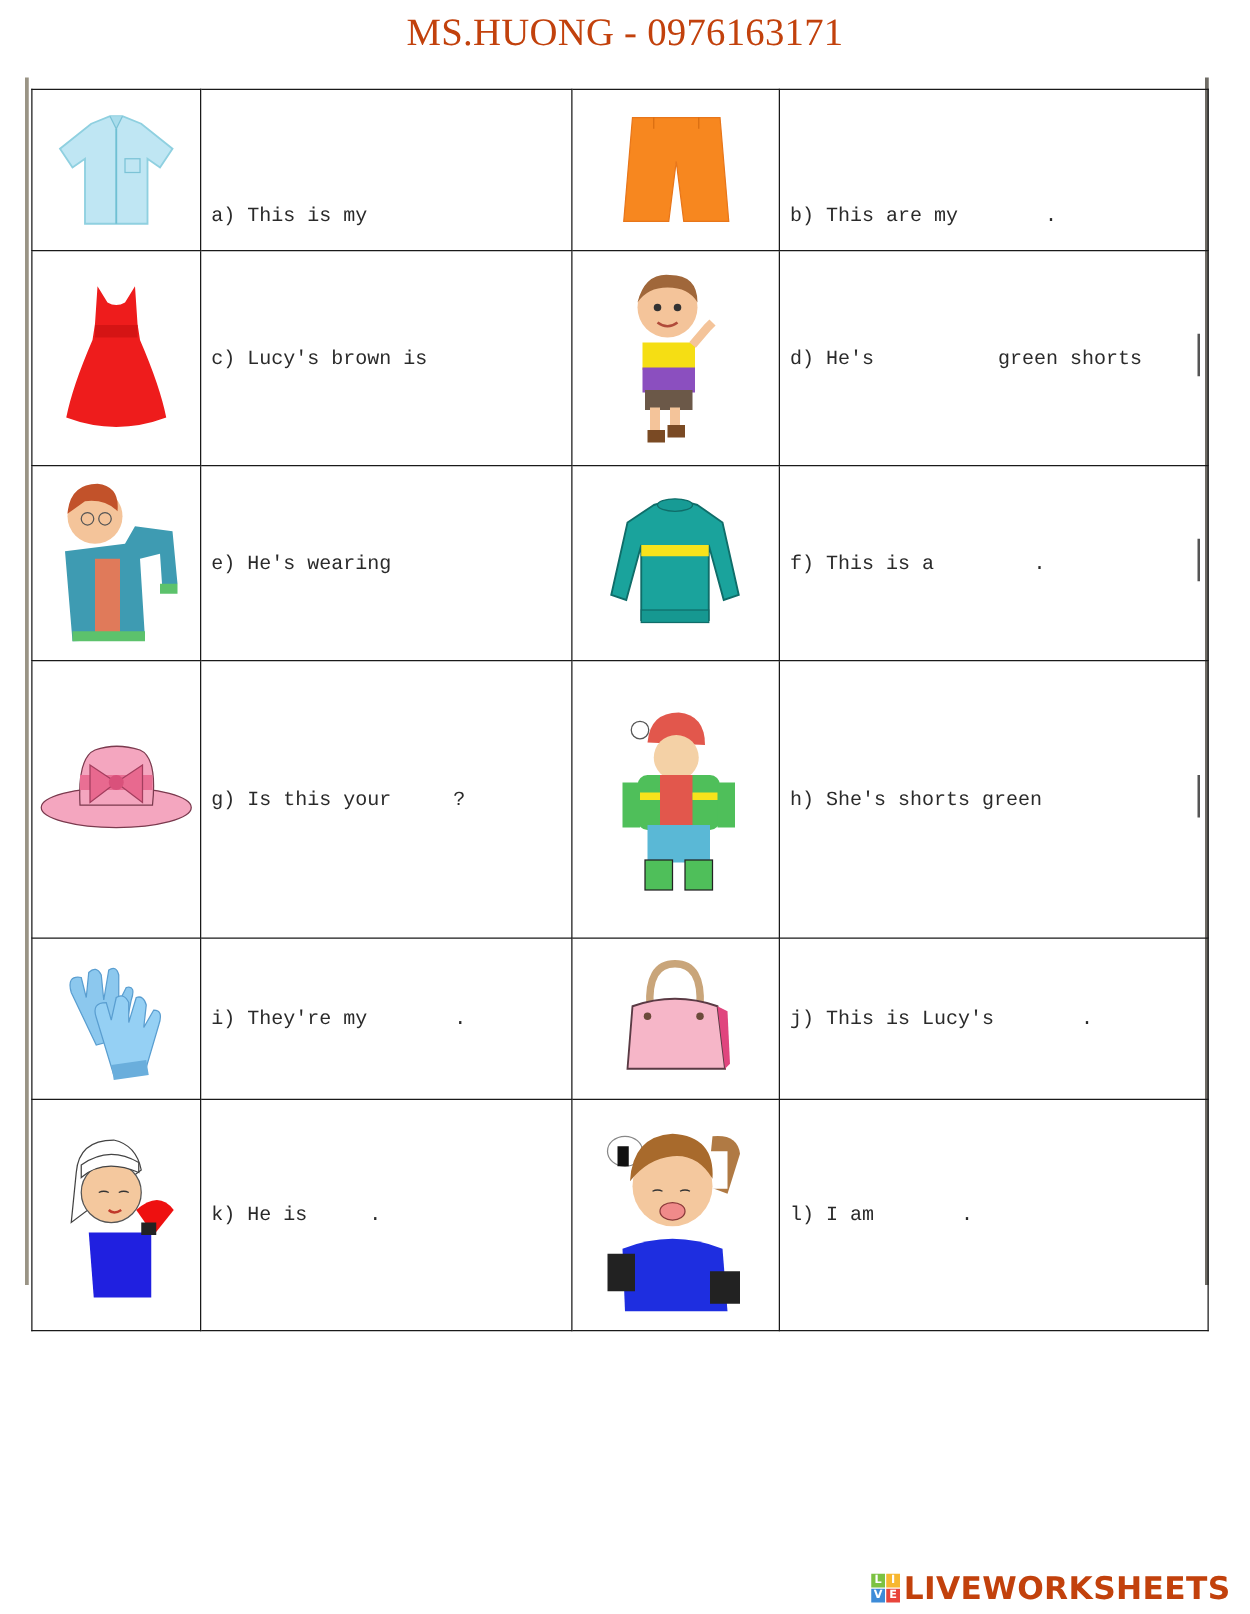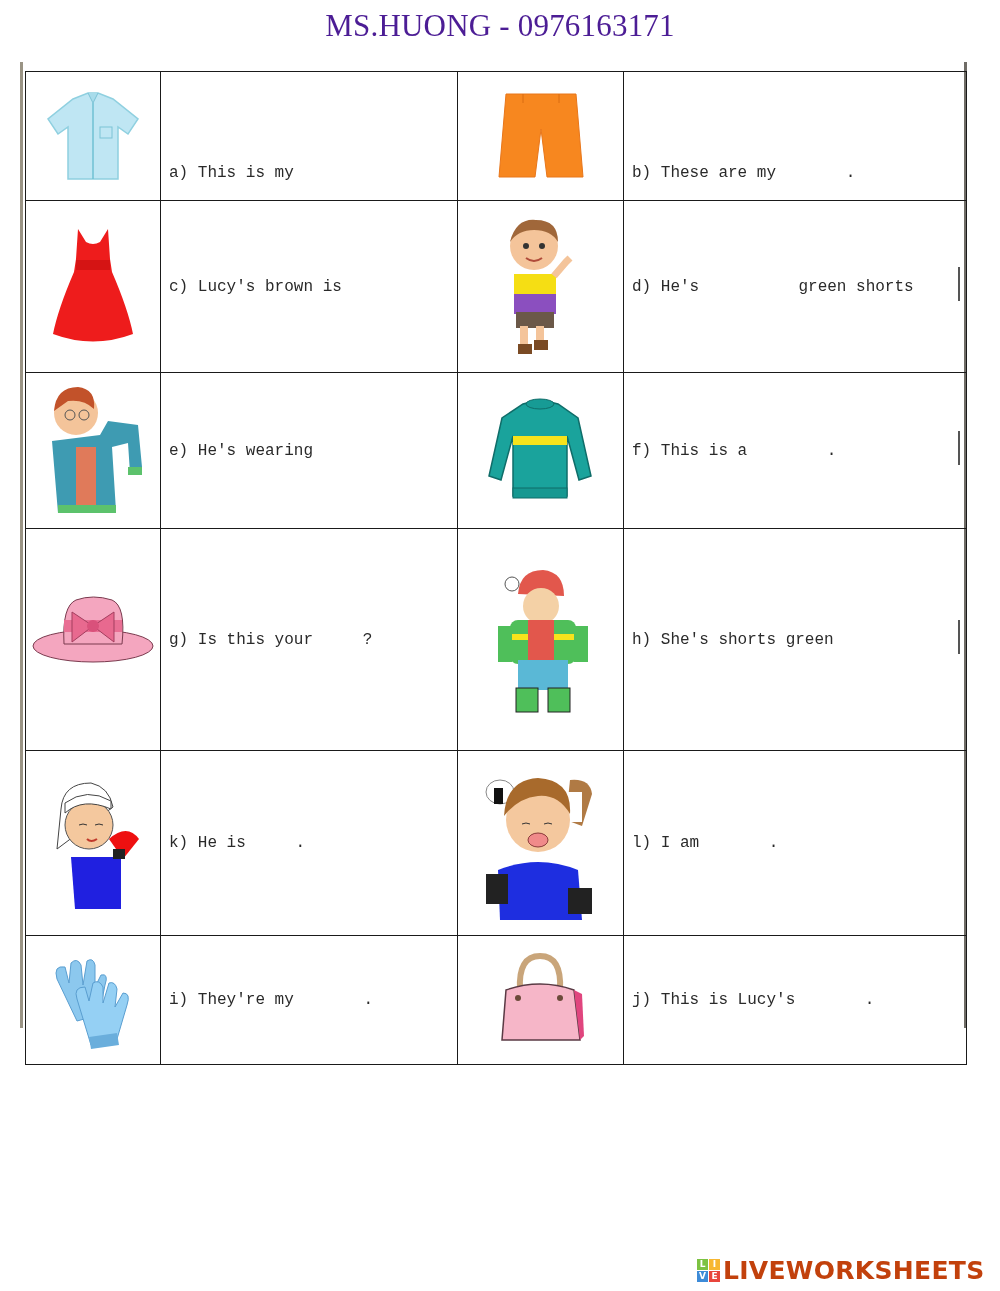--- a/index.html
+++ b/index.html
@@ -1,17 +1,17 @@
 <!DOCTYPE html>
 <html><head>
 <meta charset="utf-8">
 <style>
   html, body { margin: 0; padding: 0; background: #ffffff; }
   body { width: 1000px; height: 1291px; position: relative; overflow: hidden; font-family: "Liberation Serif", "DejaVu Serif", serif; color: #222; }
-  .title { position: absolute; top: 8px; left: 0; width: 1000px; text-align: center; font-size: 31px; color: #4c1d95; letter-spacing: 0.2px; }
+  .title { position: absolute; top: 8px; left: 0; width: 1000px; text-align: center; font-size: 31px; color: #c2410c; letter-spacing: 0.2px; }
   .outer-left { position: absolute; left: 20px; top: 62px; width: 3px; height: 966px; background: #9a9485; }
   .outer-right { position: absolute; left: 964px; top: 62px; width: 3px; height: 966px; background: #6f6c66; }
   table.ws { position: absolute; left: 25px; top: 71px; border-collapse: collapse; table-layout: fixed; }
   table.ws td { border: 1.5px solid #1a1a1a; padding: 0; vertical-align: middle; position: relative; }
   td.pic { width: 134px; }
   td.pic2 { width: 165px; }
   td.txt { width: 296px; }
   td.txt2 { width: 342px; }
   .sent { font-size: 17.5px; padding-left: 8px; color: #2a2a2a; white-space: pre; font-family: Liberation Mono, monospace; font-size: 16px; }
   .sent.bottom { position: absolute; left: 0; bottom: 18px; }
@@ -52,21 +52,21 @@
     <td class="pic2">
       <div class="pic-wrap">
         <svg width="100" height="95" viewBox="0 0 100 95">
           <path d="M15 5 L85 5 L92 88 L56 88 L50 40 L44 88 L8 88 Z" fill="#f7871f" stroke="#e8761a"></path>
           <line x1="32" y1="5" x2="32" y2="14" stroke="#d96d12"></line>
           <line x1="68" y1="5" x2="68" y2="14" stroke="#d96d12"></line>
         </svg>
       </div>
     </td>
     <td class="txt2">
-      <div class="sent bottom"><span>b) These are my</span> <span class="blank"></span><span>.</span></div>
+      <div class="sent bottom"><span>b) This are my</span> <span class="blank"></span><span>.</span></div>
     </td>
   </tr>
 
   <tr style="height:172px">
     <td class="pic">
       <div class="pic-wrap">
         <svg width="90" height="125" viewBox="0 0 90 125">
           <path d="M30 5 L38 18 Q45 22 52 18 L60 5 L62 35 L64 48 Q80 85 85 110 Q45 125 5 110 Q10 85 26 48 L28 35 Z" fill="#ee1c1c"></path>
           <rect x="28" y="36" width="34" height="10" fill="#d51414"></rect>
         </svg>
@@ -167,20 +167,49 @@
           <rect x="60" y="124" width="22" height="24" fill="#4fbf5a" stroke="#222"></rect>
         </svg>
       </div>
     </td>
     <td class="txt2">
       <div class="sent"><span>h) She's shorts green</span> <span class="blank"></span></div>
       <div class="cursor-bar"></div>
     </td>
   </tr>
 
+  <tr style="height:129px">
+    <td class="pic">
+      <div class="pic-wrap" style="align-items:flex-start;padding-top:4px;box-sizing:border-box;">
+        <svg width="100" height="95" viewBox="0 0 100 95">
+          <path d="M14 24 Q10 10 22 12 L26 28 L28 8 Q34 2 38 10 L40 30 L44 6 Q50 2 52 10 L52 32 L58 20 Q66 18 62 30 L56 60 L34 66 Z" fill="#8cc8ee" stroke="#5a9ed0"></path>
+          <path d="M34 44 Q30 32 42 32 L46 46 L50 28 Q56 24 60 32 L60 48 L66 28 Q72 26 74 34 L72 52 L80 38 Q88 38 84 50 L74 84 L48 90 Z" fill="#95d0f4" stroke="#5a9ed0"></path>
+          <path d="M46 82 L74 78 L76 90 L48 94 Z" fill="#6aaedc"></path>
+        </svg>
+      </div>
+    </td>
+    <td class="txt">
+      <div class="sent"><span>i) They're my</span> <span class="blank"></span><span>.</span></div>
+    </td>
+    <td class="pic2">
+      <div class="pic-wrap">
+        <svg width="90" height="100" viewBox="0 0 90 100">
+          <path d="M24 40 Q22 6 44 6 Q66 6 64 40" fill="none" stroke="#c9a57a" stroke-width="6"></path>
+          <path d="M10 40 Q44 28 78 40 L84 90 L6 90 Z" fill="#f6b6c8" stroke="#5a3a44" stroke-width="1.5"></path>
+          <path d="M78 40 L86 44 L88 86 L84 90 Z" fill="#e0457e"></path>
+          <circle cx="22" cy="48" r="3" fill="#6b4a3a"></circle>
+              <circle cx="64" cy="48" r="3" fill="#6b4a3a"></circle>
+        </svg>
+      </div>
+    </td>
+    <td class="txt2">
+      <div class="sent"><span>j) This is Lucy's</span> <span class="blank"></span><span>.</span></div>
+    </td>
+  </tr>
+
   <tr style="height:185px">
     <td class="pic">
       <div class="pic-wrap" style="align-items:flex-start;padding-top:6px;box-sizing:border-box;">
         <svg width="100" height="135" viewBox="0 0 100 135">
           <path d="M18 30 Q20 4 48 4 Q66 8 70 28 L14 70 Z" fill="#ffffff" stroke="#444"></path>
           <circle cx="46" cy="46" r="24" fill="#f4c89e" stroke="#555"></circle>
           <path d="M22 34 Q40 18 68 30 L68 22 Q44 8 22 24 Z" fill="#fff" stroke="#444"></path>
           <path d="M36 46 Q40 44 44 46 M52 46 Q56 44 60 46" stroke="#333" fill="none"></path>
           <path d="M44 60 Q48 64 54 60" stroke="#c0392b" stroke-width="2" fill="none"></path>
           <path d="M28 78 L78 78 L78 130 L32 130 Z" fill="#2020e0"></path>
@@ -206,49 +235,20 @@
           <path d="M20 100 Q60 84 100 100 L104 150 L22 150 Z" fill="#1e2ee0"></path>
           <rect x="8" y="104" width="22" height="30" fill="#222"></rect>
               <rect x="90" y="118" width="24" height="26" fill="#222"></rect>
         </svg>
       </div>
     </td>
     <td class="txt2">
       <div class="sent"><span>l) I am</span> <span class="blank"></span><span>.</span></div>
     </td>
   </tr>
-
-  <tr style="height:129px">
-    <td class="pic">
-      <div class="pic-wrap" style="align-items:flex-start;padding-top:4px;box-sizing:border-box;">
-        <svg width="100" height="95" viewBox="0 0 100 95">
-          <path d="M14 24 Q10 10 22 12 L26 28 L28 8 Q34 2 38 10 L40 30 L44 6 Q50 2 52 10 L52 32 L58 20 Q66 18 62 30 L56 60 L34 66 Z" fill="#8cc8ee" stroke="#5a9ed0"></path>
-          <path d="M34 44 Q30 32 42 32 L46 46 L50 28 Q56 24 60 32 L60 48 L66 28 Q72 26 74 34 L72 52 L80 38 Q88 38 84 50 L74 84 L48 90 Z" fill="#95d0f4" stroke="#5a9ed0"></path>
-          <path d="M46 82 L74 78 L76 90 L48 94 Z" fill="#6aaedc"></path>
-        </svg>
-      </div>
-    </td>
-    <td class="txt">
-      <div class="sent"><span>i) They're my</span> <span class="blank"></span><span>.</span></div>
-    </td>
-    <td class="pic2">
-      <div class="pic-wrap">
-        <svg width="90" height="100" viewBox="0 0 90 100">
-          <path d="M24 40 Q22 6 44 6 Q66 6 64 40" fill="none" stroke="#c9a57a" stroke-width="6"></path>
-          <path d="M10 40 Q44 28 78 40 L84 90 L6 90 Z" fill="#f6b6c8" stroke="#5a3a44" stroke-width="1.5"></path>
-          <path d="M78 40 L86 44 L88 86 L84 90 Z" fill="#e0457e"></path>
-          <circle cx="22" cy="48" r="3" fill="#6b4a3a"></circle>
-              <circle cx="64" cy="48" r="3" fill="#6b4a3a"></circle>
-        </svg>
-      </div>
-    </td>
-    <td class="txt2">
-      <div class="sent"><span>j) This is Lucy's</span> <span class="blank"></span><span>.</span></div>
-    </td>
-  </tr>
 </tbody>
   </table>
 
 <div class="logo">
   <div class="logo-grid">
     <span class="lg1">L</span>
     <span class="lg2">I</span>
     <span class="lg3">V</span>
     <span class="lg4">E</span>
   </div>

